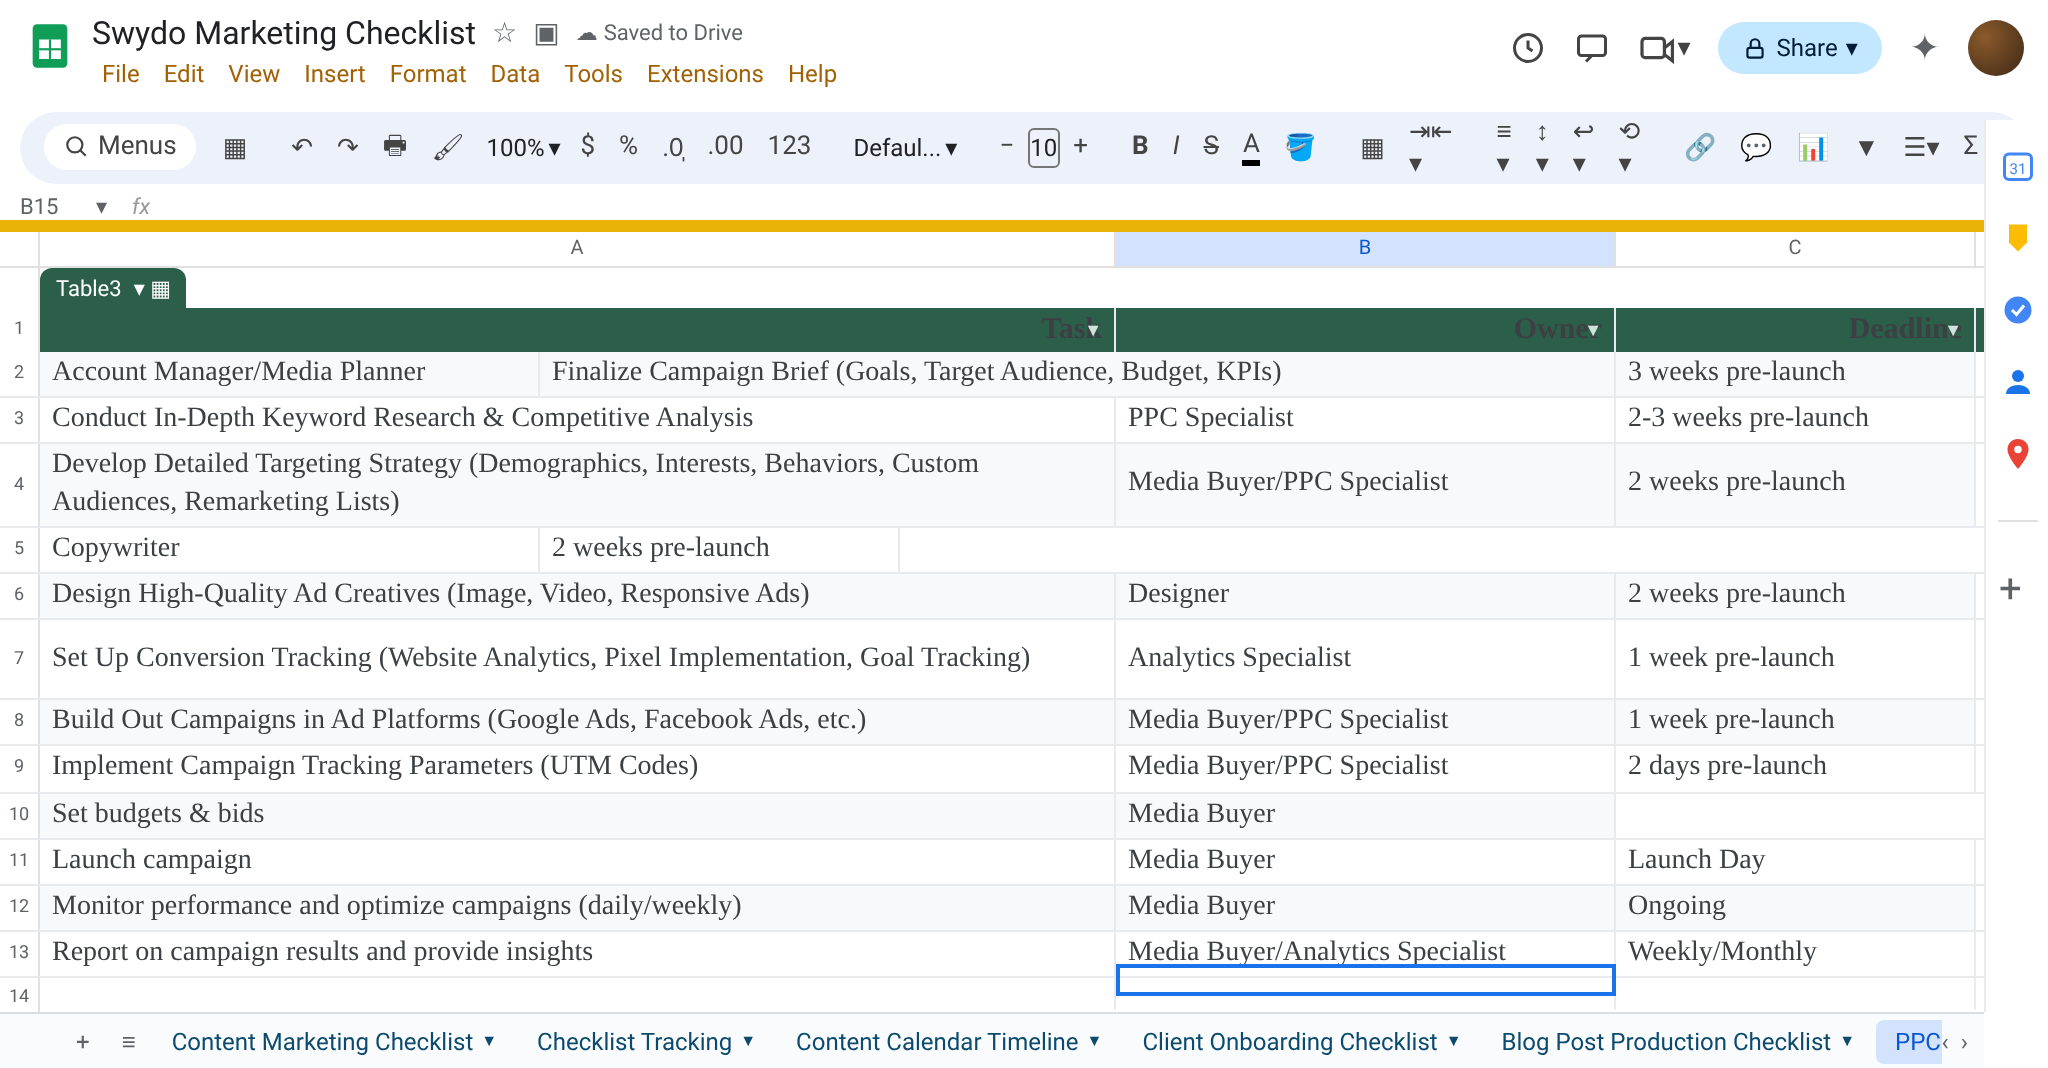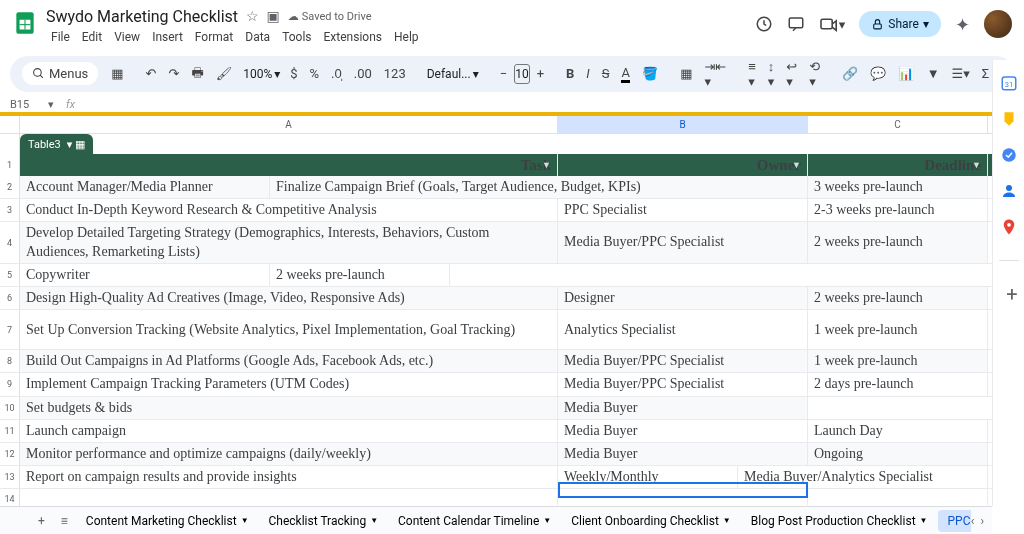--- a/index.html
+++ b/index.html
@@ -6,36 +6,36 @@
 body{font-family:"Google Sans",Roboto,Arial,sans-serif;font-size:13px;color:#202124;background:#fff;overflow:hidden;width:1024px;height:534px;position:relative}
 .header{display:flex;align-items:flex-start;padding:6px 12px 0 12px;height:52px}
 .logo{width:26px;height:26px;margin:4px 8px 0 0;flex-shrink:0}
 .logo svg{width:100%;height:100%}
 .title-area{flex:1}
 .title-row{display:flex;align-items:center;gap:8px;height:20px}
 .doc-title{font-size:16px;color:#202124}
 .title-icons{display:flex;gap:8px;color:#5f6368;font-size:14px}
 .title-icons span{cursor:pointer}
 .saved{font-size:11px;color:#5f6368;display:flex;align-items:center;gap:3px}
-.menu-row{display:flex;gap:2px;font-size:12px;color:#404040;margin-top:2px}
+.menu-row{display:flex;gap:2px;font-size:12px;color:#a16207;margin-top:2px}
 .menu-row span{padding:2px 5px;cursor:pointer;border-radius:3px}
 .header-right{display:flex;align-items:center;gap:14px;padding-top:4px}
 .header-right .ic{color:#444;cursor:pointer;display:flex;align-items:center}
 .share-btn{background:#c2e7ff;border-radius:20px;padding:6px 12px;font-size:12px;display:flex;align-items:flex-end;gap:4px;cursor:pointer;color:#001d35}
 .gemini{font-size:18px;color:#5f6368;cursor:pointer}
 .avatar{width:28px;height:28px;border-radius:50%;background:radial-gradient(circle at 30% 30%,#8b5a2b,#3d2817);cursor:pointer}
 .toolbar{display:flex;align-items:center;padding:4px 12px;gap:2px;border-bottom:1px solid transparent;height:36px;background:#edf2fa;border-radius:24px;margin:4px 10px}
 .tb-item{padding:4px 5px;color:#444;cursor:pointer;border-radius:4px;display:flex;align-items:center;font-size:13px}
 .menus-pill{background:#fff;border-radius:16px;padding:4px 10px;display:flex;align-items:center;gap:4px;font-size:13px;color:#444;cursor:pointer;margin-right:6px}
 .tb-sep{width:1px;height:18px;background:#c7c7c7;margin:0 4px}
 .tb-select{font-size:12px;padding:2px 4px;display:flex;align-items:flex-end;gap:2px;cursor:pointer}
 .zoom-box{font-size:12px;min-width:34px;text-align:center}
 .font-size-box{border:1px solid #747775;border-radius:3px;width:26px;height:20px;text-align:center;font-size:12px;line-height:18px}
 .collapse-caret{margin-left:auto;color:#444;cursor:pointer;padding:4px 8px}
-.name-box-row{display:flex;align-items:center;border-bottom:4px solid #eab308;height:20px;padding-left:6px;font-size:11px;color:#5f6368}
+.name-box-row{display:flex;align-items:center;border-bottom:6px solid #eab308;height:20px;padding-left:6px;font-size:11px;color:#5f6368}
 .name-box{width:42px;padding:0 4px}
 .name-box-caret{width:10px;cursor:pointer}
 .fx{font-style:italic;margin:0 8px;color:#999}
 .fx-input{flex:1}
 .sheet-area{display:flex;height:390px}
 .sheet-main{flex:1;position:relative;overflow:hidden}
 .col-headers{display:flex;height:18px;background:#fff;border-bottom:1px solid #e0e0e0;font-size:10px;color:#5f6368}
 .row-num-spacer{width:20px;border-right:1px solid #e0e0e0;background:#fff}
 .col-h{text-align:center;border-right:1px solid #e0e0e0;line-height:18px;cursor:pointer}
 .col-h.sel{background:#d3e3fd;color:#0b57d0}
@@ -51,26 +51,26 @@
 .table-tab{background:#2c5f4a;color:#fff;font-size:11px;padding:2px 8px;border-radius:6px 6px 0 0;display:flex;align-items:center;gap:6px;cursor:pointer;margin-left:0}
 .header-row{display:flex;background:#2c5f4a;color:#fff;height:22px}
 .header-row .cell{font-family:Georgia,serif;font-size:15px;justify-content:flex-end;font-weight:700;position:relative}
 .hdr-caret{position:absolute;right:6px;font-size:9px;color:#cfe3da;cursor:pointer}
 .data-row:nth-child(odd) .cell{background:#f8f9fa}
 .data-row .cell{font-size:14px;line-height:1.3}
 .tall{min-height:40px}
 .active-cell{position:absolute;border:2px solid #1a73e8;pointer-events:none}
 .sheet-tabs{position:absolute;bottom:0;left:0;right:32px;display:flex;align-items:center;height:28px;border-top:1px solid #dadce0;background:#f9fbfd;font-size:12px;padding-left:30px}
 .st-btn{padding:4px 8px;color:#5f6368;cursor:pointer}
-.st-tab{padding:4px 10px;color:#000000;cursor:pointer;display:flex;align-items:center;gap:4px;white-space:nowrap}
+.st-tab{padding:4px 10px;color:#0c4a6e;cursor:pointer;display:flex;align-items:center;gap:4px;white-space:nowrap}
 .st-tab.active{background:#d3e3fd;color:#0b57d0;border-radius:4px}
 .st-caret{font-size:8px}
 .st-nav{margin-left:auto;display:flex;gap:6px;padding-right:8px;color:#5f6368}
 .side-panel{position:absolute;right:0;top:60px;width:32px;bottom:28px;border-left:1px solid #e8eaed;display:flex;flex-direction:column;align-items:center;gap:18px;padding-top:14px;background:#fff}
-.side-panel .sp{width:18px;height:18px;cursor:pointer;display:flex;align-items:center;justify-content:flex-end}
+.side-panel .sp{width:18px;height:18px;cursor:pointer;display:flex;align-items:center;justify-content:flex-start}
 .empty-row .cell{height:16px}
 </style>
 </head>
 <body>
 
 <div class="header">
   <div class="logo">
     <svg viewBox="0 0 24 24">
         <rect x="4" y="2" width="16" height="20" rx="2" fill="#0f9d58"></rect>
         <rect x="7" y="9" width="10" height="9" fill="#fff"></rect>
@@ -278,22 +278,22 @@
           </div>
           <div class="row data-row">
             <div class="row-num">12</div>
             <div class="cell col-A">Monitor performance and optimize campaigns (daily/weekly)</div>
             <div class="cell col-B">Media Buyer</div>
             <div class="cell col-C">Ongoing</div>
           </div>
           <div class="row data-row">
             <div class="row-num">13</div>
             <div class="cell col-A">Report on campaign results and provide insights</div>
+            <div class="cell col-B">Media Buyer/Analytics Specialist</div>
             <div class="cell col-C">Weekly/Monthly</div>
-            <div class="cell col-B">Media Buyer/Analytics Specialist</div>
           </div>
         </div>
       <div class="row empty-row">
         <div class="row-num">14</div>
         <div class="cell col-A"></div>
         <div class="cell col-B"></div>
         <div class="cell col-C"></div>
       </div>
 
       <div class="active-cell" style="left:558px;top:348px;width:250px;height:16px"></div>

